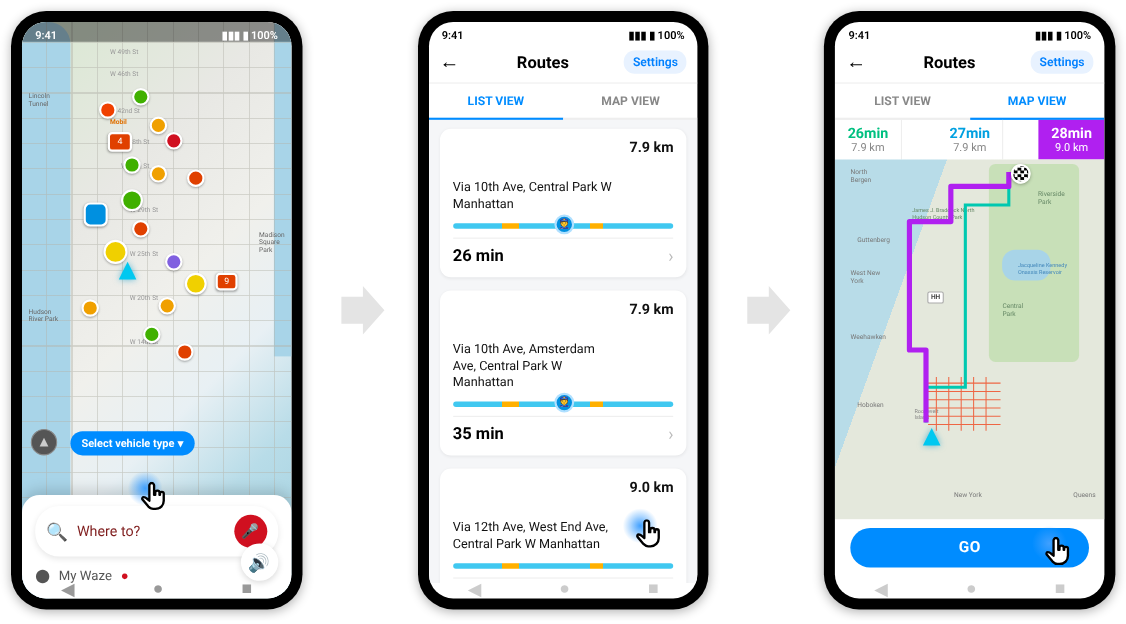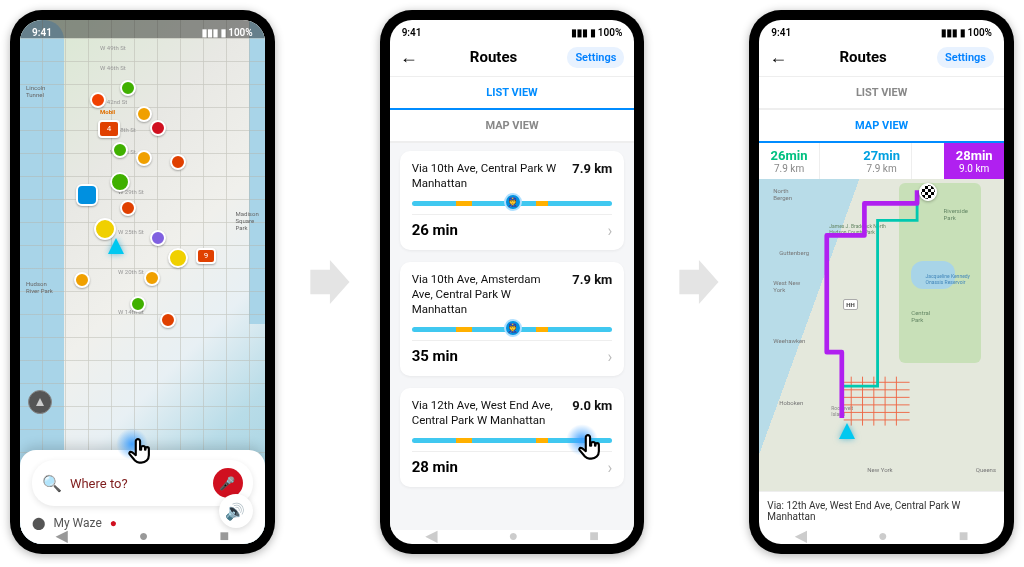--- a/index.html
+++ b/index.html
@@ -28,27 +28,27 @@
   .search-row .ph { flex:1; color:#7f1d1d; font-size:13px;}
   .mic { width:30px; height:30px; border-radius:50%; background:#d01020; color:#fff; display:flex; align-items:center; justify-content:center; font-size:13px;}
   .mywaze-row { display:flex; align-items:center; gap:8px; font-size:12px; color:#555;}
   .sound-btn { position:absolute; right:12px; bottom:16px; width:34px;height:34px; border-radius:50%; background:#fff; box-shadow:0 2px 6px rgba(0,0,0,.15); display:flex;align-items:center;justify-content:center; color:#008cff;}
   .navbar { position:absolute; bottom:2px; left:0; right:0; height:14px; display:flex; justify-content:space-around; align-items:center; color:#999;}
   
   .hdr { display:flex; align-items:center; justify-content:space-between; padding:8px 10px; border-bottom:1px solid #eee;}
   .hdr .title { font-weight:700; font-size:15px;}
   .settings-pill { background:#e8f2ff; color:#0080ff; font-size:11px; font-weight:600; padding:4px 8px; border-radius:10px;}
   .back { font-size:18px; color:#000; width:20px;}
-  .tabs { display:flex; text-align:center; font-size:11px; font-weight:700;flex-direction:column;}
+  .tabs { display:flex; text-align:center; font-size:11px; font-weight:700;}
   .tab { flex:1; padding:9px 0; color:#888; border-bottom:2px solid #eee;}
   .tab.active { color:#008cff; border-bottom:2px solid #008cff;}
   .route-list { flex:1; overflow:hidden; padding:8px 10px; background:#f5f6f8;}
   .route-card { background:#fff; border-radius:10px; padding:10px 12px; margin-bottom:12px; box-shadow:0 1px 3px rgba(0,0,0,.06);}
   .rc-top { display:flex; justify-content:space-between; align-items:flex-start; gap:8px; margin-bottom:10px;}
-  .rc-via { font-size:11.5px; line-height:1.3; color:#111; flex:1;}
+  .rc-via { font-size:11.5px; line-height:1.3; color:#111; flex:1;margin-top:36px;}
   .rc-dist { font-size:13px; font-weight:700; color:#111;}
   .rc-bar { height:5px; border-radius:3px; background:linear-gradient(90deg,#40c8f0 22%,#ffb000 22% 30%,#40c8f0 30% 62%,#ffb000 62% 68%,#40c8f0 68%); position:relative; margin-bottom:8px;}
   .rc-bar .cop { position:absolute; top:-8px; left:46%; width:18px;height:18px; background:#0090e0; border:2px solid #b0e0ff; border-radius:50%; font-size:9px; display:flex;align-items:center;justify-content:center;}
   .rc-bot { display:flex; justify-content:space-between; align-items:center; border-top:1px solid #eee; padding-top:6px;}
   .rc-eta { font-size:15px; font-weight:700; color:#000;}
   .chev { color:#bbb; font-size:16px;}
   
   .eta-row { display:flex;gap:32px;}
   .eta-cell { flex:1; text-align:center; padding:5px 0; border-right:1px solid #eee;}
   .eta-cell:last-child{border-right:none;}
@@ -112,20 +112,23 @@
       <div class="hazard" style="top:276px;left:110px;background:#40b000;"></div>
       <div class="hazard" style="top:292px;left:140px;background:#e04000;"></div>
       <div class="hazard" style="top:252px;left:54px;background:#f0a000;"></div>
       <div class="user-arrow" style="top:218px;left:88px;"></div>
     </div>
     <div class="statusbar light" style="background:rgba(0,0,0,.4);position:absolute;top:0;left:0;right:0;color:#fff;">
       <span>9:41</span>
       <span class="right">▮▮▮ ▮ <span>100%</span></span>
     </div>
     <div class="compass"></div>
+    <div class="chip-vehicle">
+        <span>Select vehicle type</span>
+      </div>
     <div class="bottom-panel">
       <div class="search-row">
         <span class="mag">🔍</span>
         <span class="ph">Where to?</span>
         <span class="mic">🎤</span>
       </div>
       <div class="mywaze-row">
         <span>⬤</span>
         <span>My Waze</span>
         <span style="color:#d01020;">●</span>
@@ -283,20 +286,28 @@
             <line x1="146" y1="210" x2="146" y2="262"></line>
         </g>
 
         <path d="M88 254 L88 220 L126 220 L126 44 L168 44 L168 22" fill="none" stroke="#00c8b0" stroke-width="3"></path>
 
         <path d="M88 254 L88 184 L72 184 L72 60 L112 60 L112 26 L168 26 L168 12" fill="none" stroke="#b020f0" stroke-width="5" stroke-linejoin="round"></path>
       </svg>
       <div class="user-arrow" style="top:244px;left:80px;"></div>
       <div class="flag" style="top:4px;left:160px;"></div>
     </div>
-    <div class="via-bar">Via: 12th Ave, West End Ave, Central Park W Manhattan</div>
+    <div class="go-wrap" style="position:relative;">
+      <div class="go-btn">GO</div>
+      <div class="tap-hand" style="top:6px;right:22px;">
+        <div class="ripple"></div>
+        <svg class="hand-svg hand" viewBox="0 0 24 28">
+            <path d="M9 3c0-1 1-2 2-2s2 1 2 2v8h1v-2c0-1 1-1.5 1.8-1.5s1.8.5 1.8 1.5v2h.4v-1c0-1 .8-1.5 1.6-1.5s1.6.5 1.6 1.5v6c0 4-3 7-7 7h-2c-2 0-3-1-4-2l-5-6c-.6-.8 0-2 1-2s2 .6 2.6 1.2L9 16V3z"></path>
+          </svg>
+      </div>
+    </div>
     <div class="navbar" style="position:relative;color:#ccc;">
         <span>◀</span>
         <span>●</span>
         <span>■</span>
       </div>
   </div>
 </div>
 
 </body></html>

